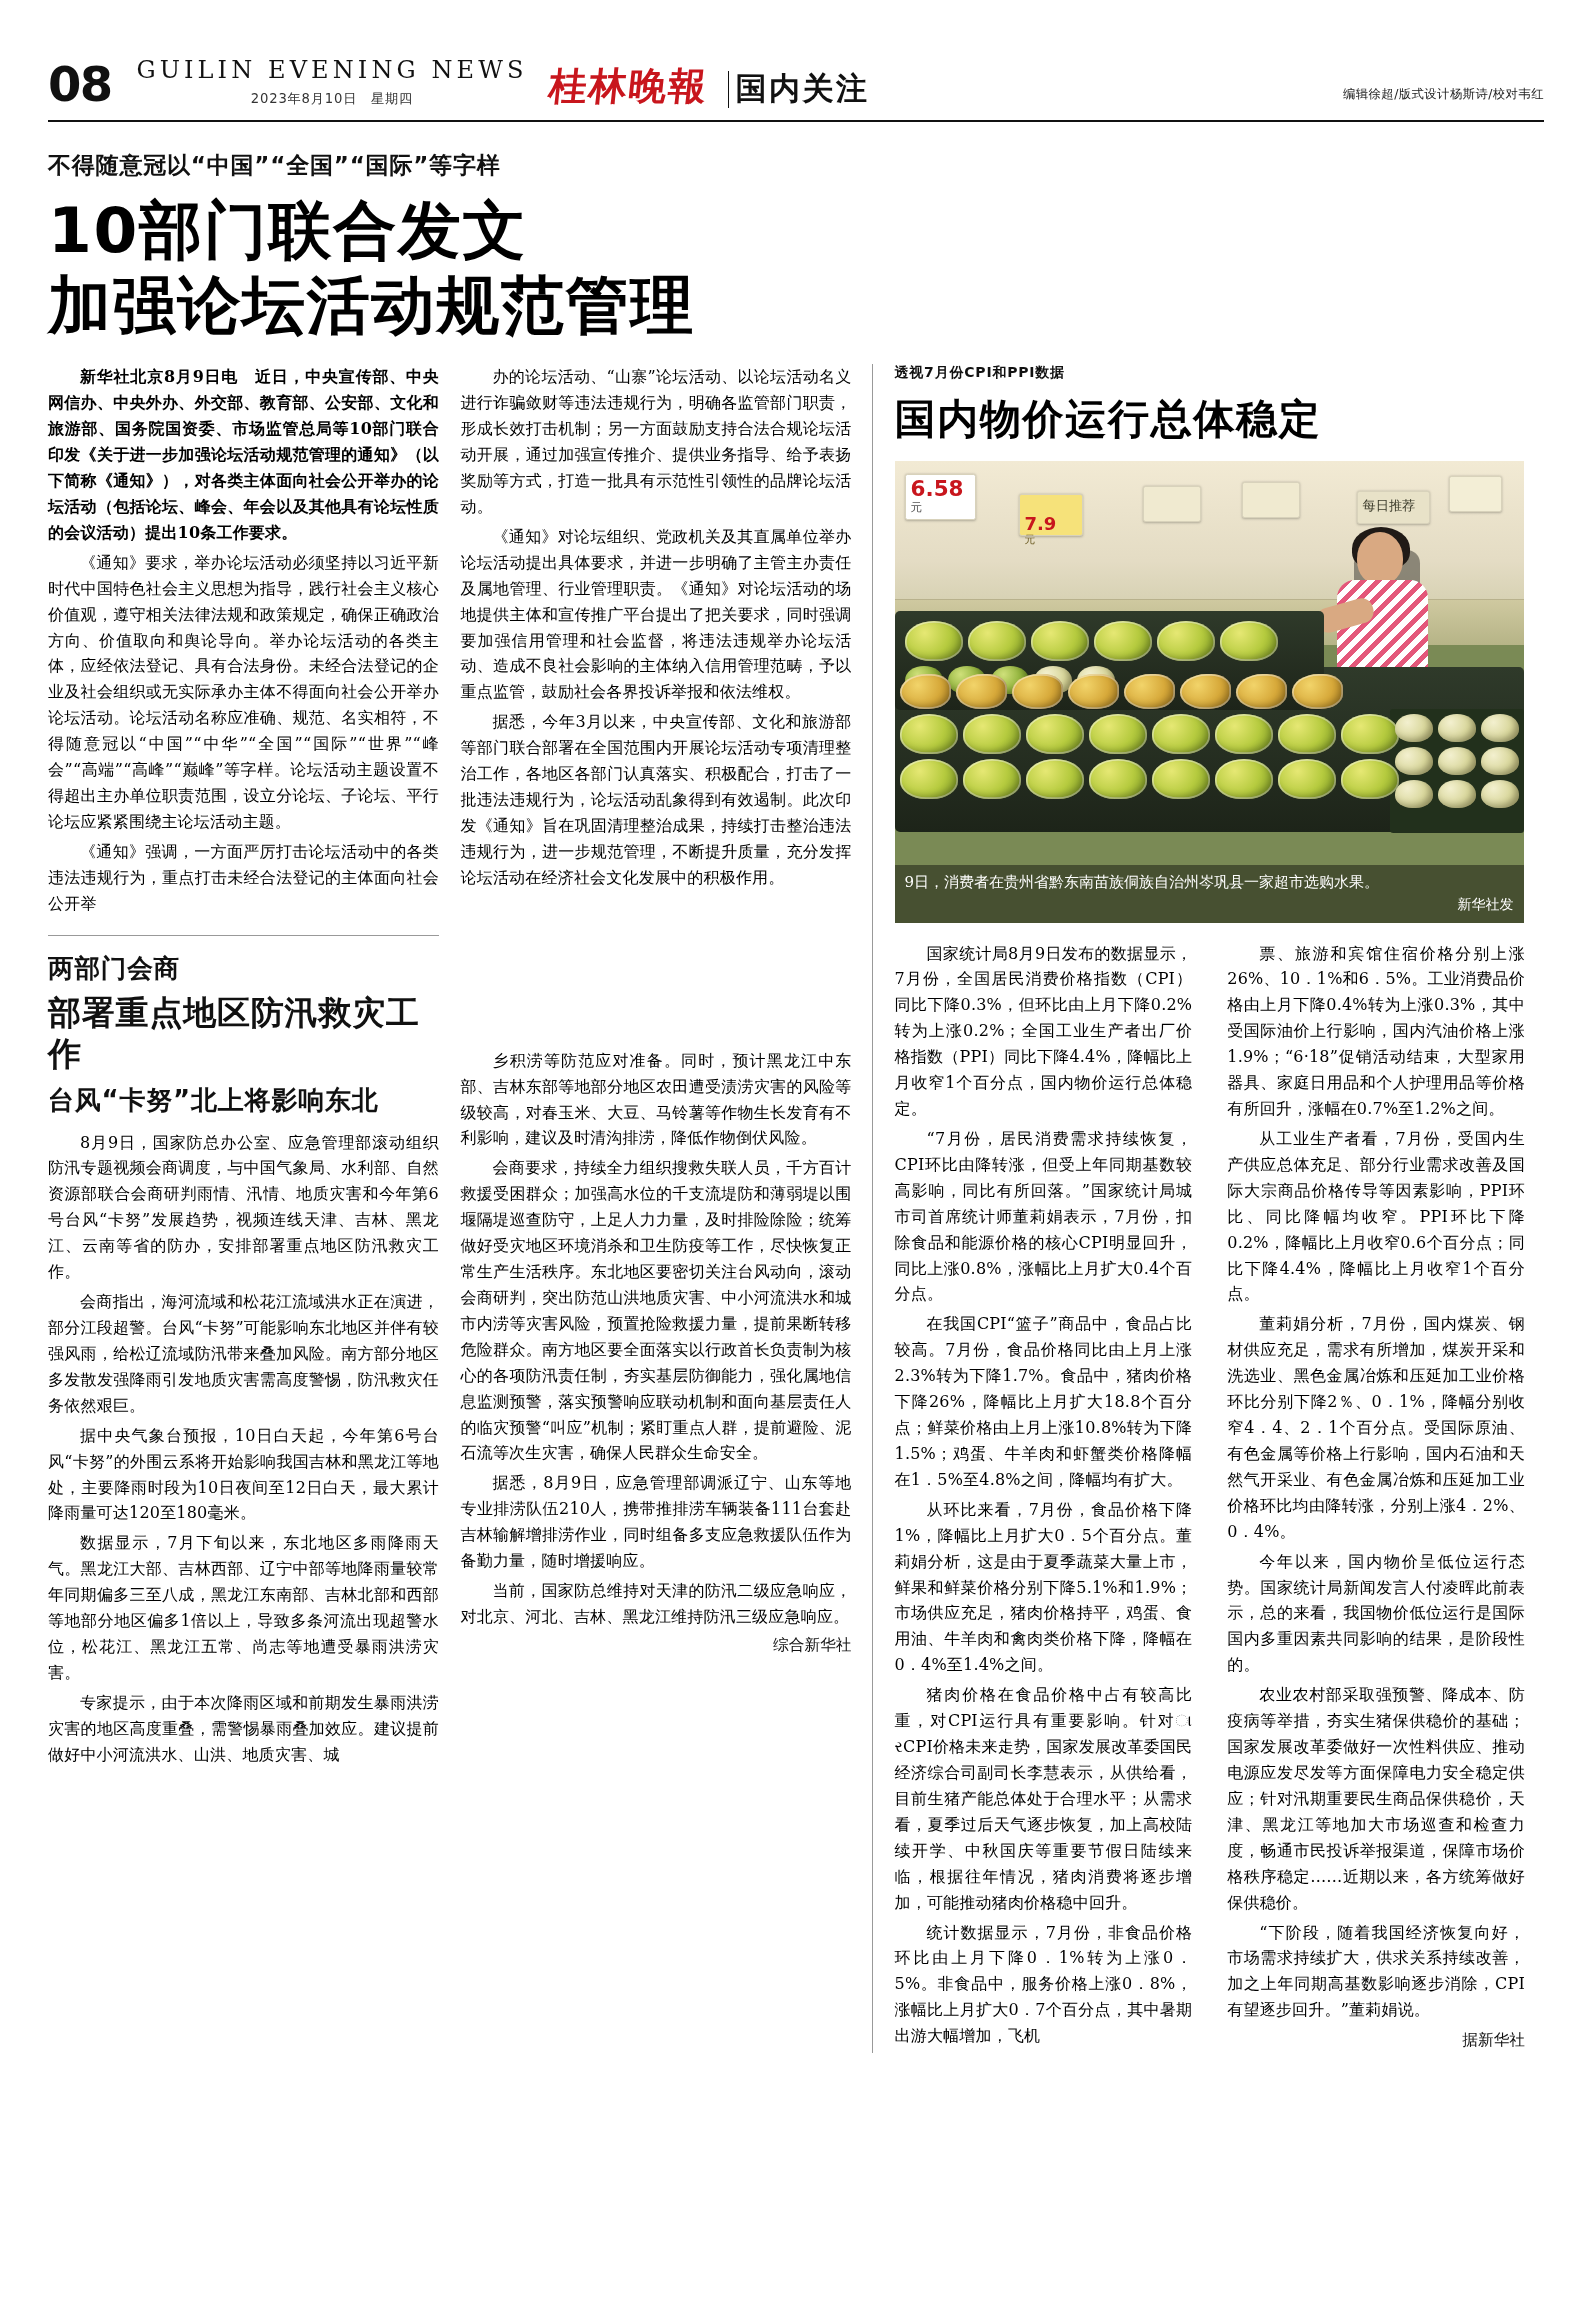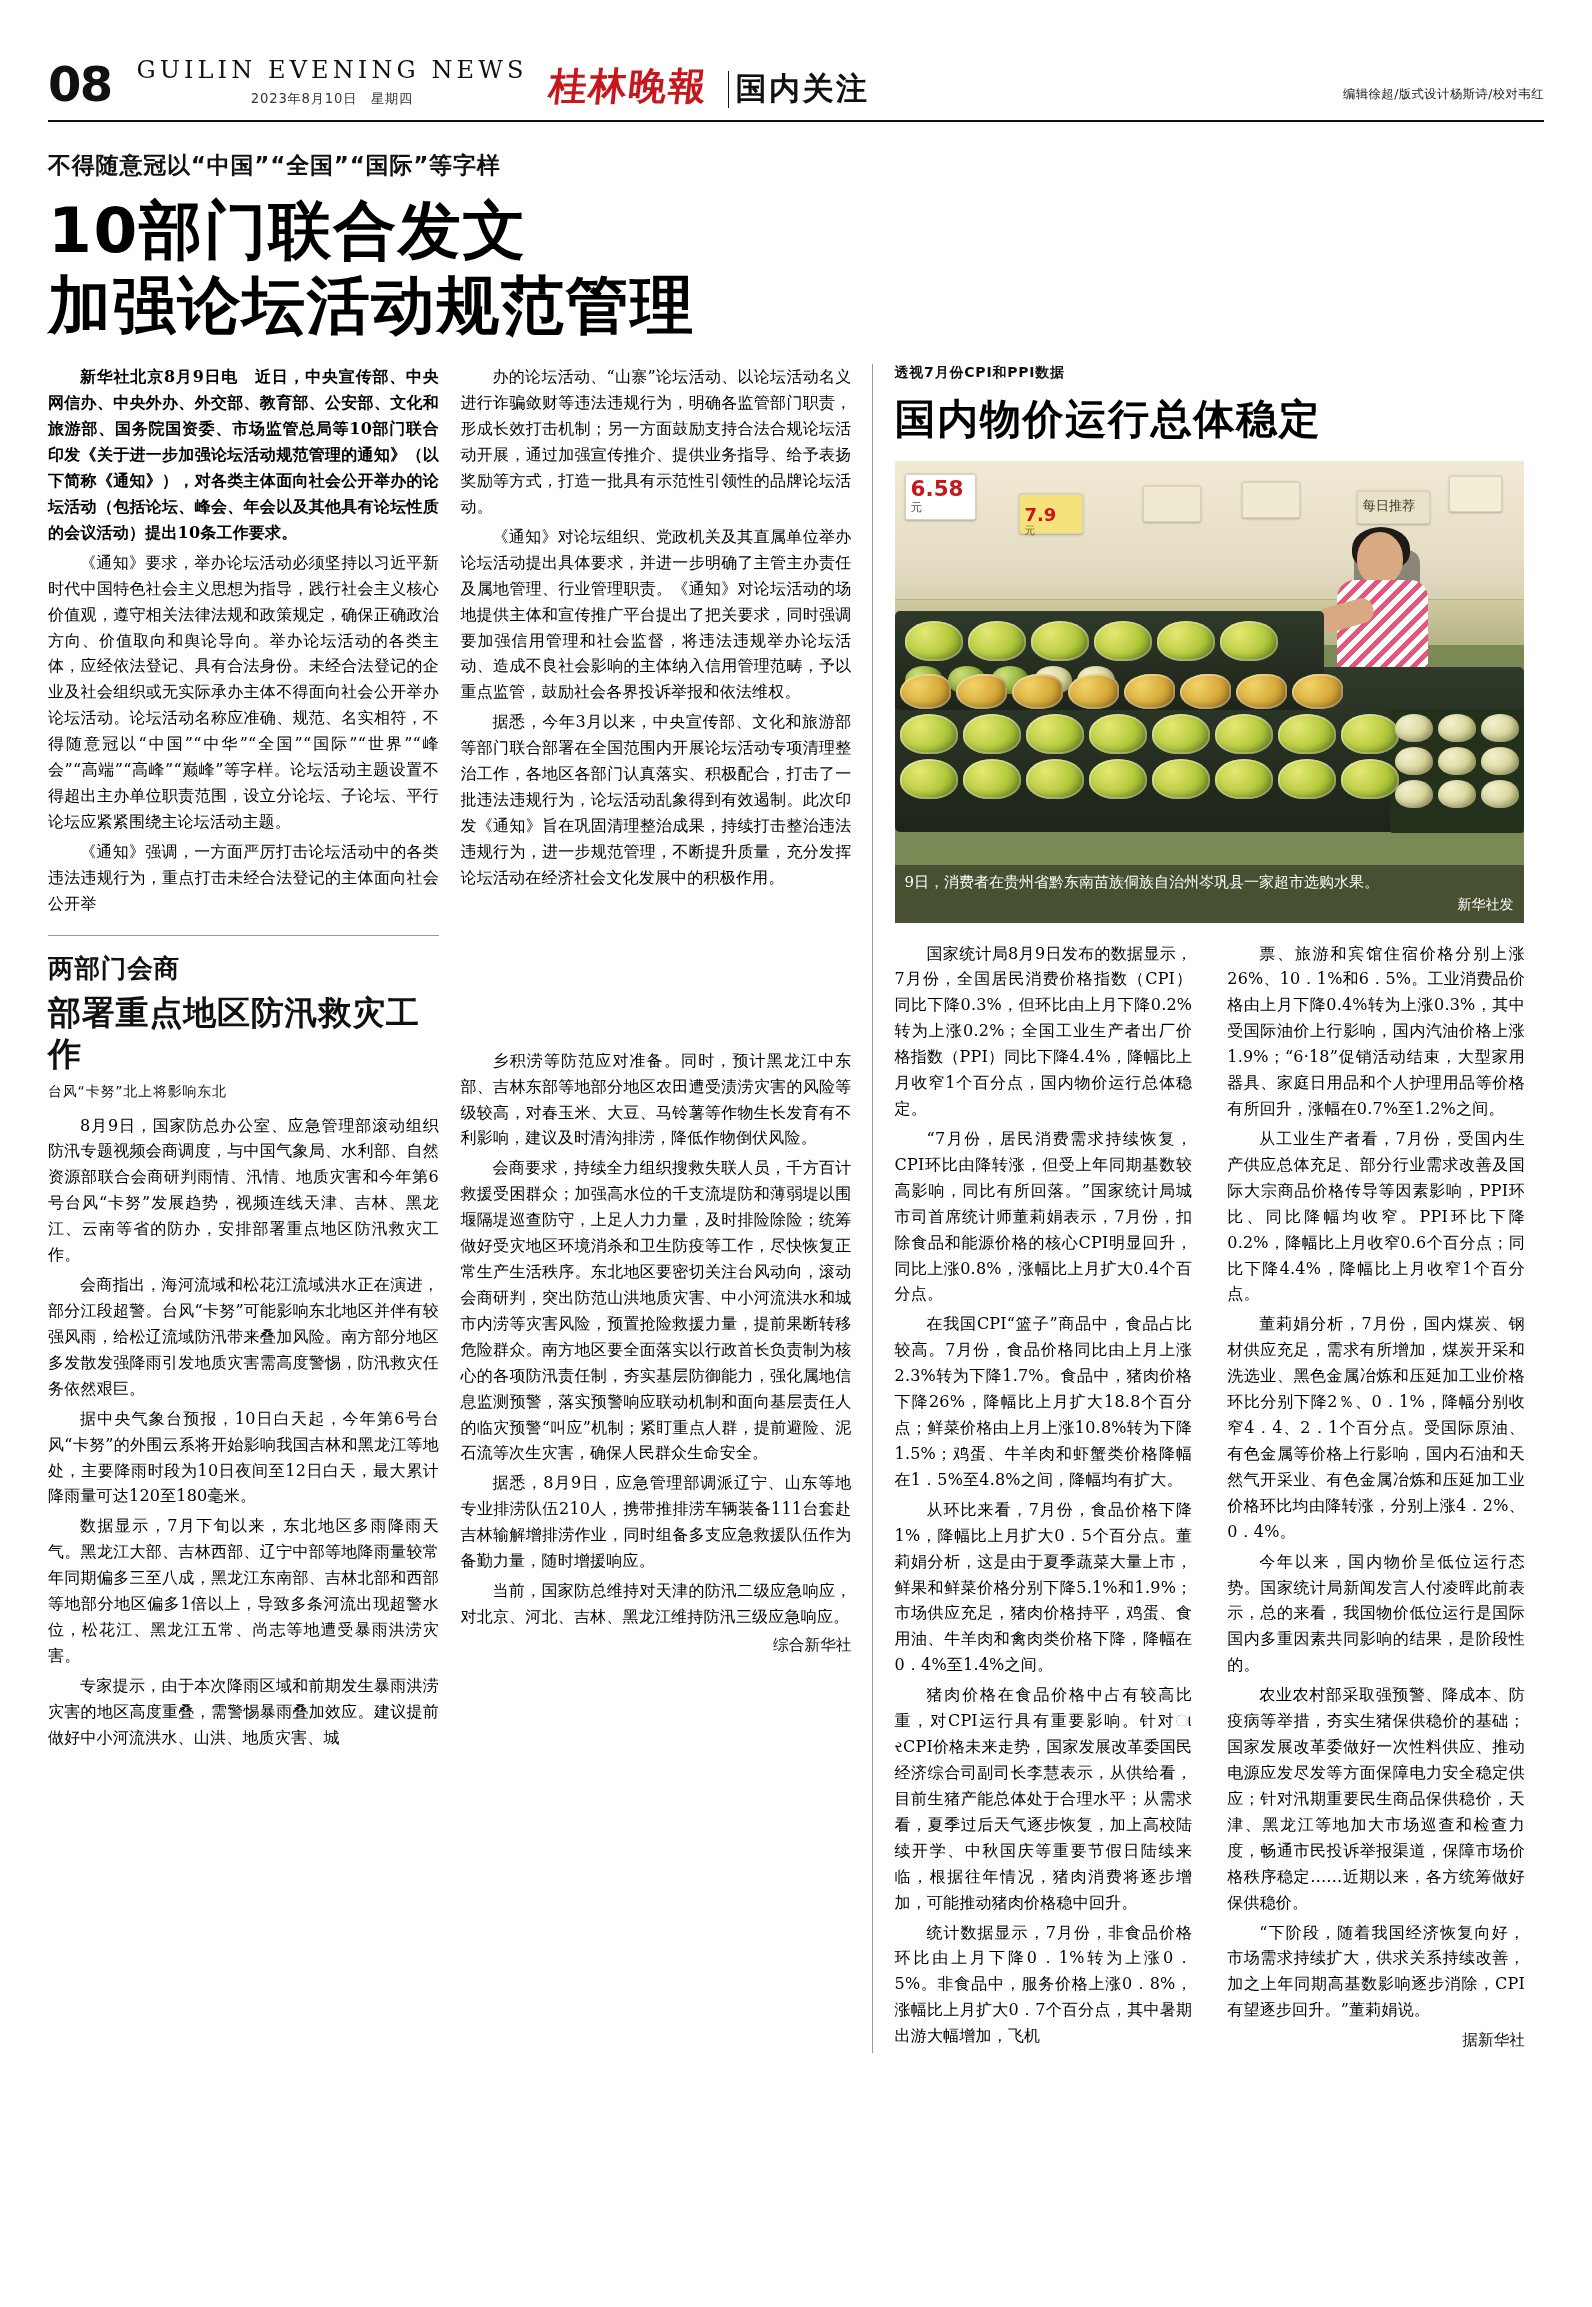--- a/index.html
+++ b/index.html
@@ -146,22 +146,22 @@
     margin-bottom: 6.6px;
   }
   .sub-headline {
     font-size: 33px;
     font-weight: bold;
     letter-spacing: 0.8px;
     line-height: 1.25;
     margin-bottom: 8.3px;
   }
   .sub-sub {
-    font-size: 14px;
-    font-weight: normal;
+    font-size: 26px;
+    font-weight: bold;
     letter-spacing: 0.8px;
     margin-bottom: 11.6px;
   }
   .signature {
     text-align: right;
     font-family: "DejaVu Serif", serif;
     font-size: 15.7px;
     margin-top: 5px;
   }
 
@@ -358,21 +358,21 @@
       <div class="r-headline">国内物价运行总体稳定</div>
 
       <div class="photo">
         <div class="backwall"></div>
         <div class="shelfA"></div>
 
         <div class="tag" style="left:10px; top:13.2px; width:71px; height:46px; padding:3.3px 5px;">
           <div class="red" style="font-size:21.5px; line-height:1;">6.58</div>
           <div style="font-size:11.6px; color:#555;">元</div>
         </div>
-        <div class="tag" style="left:124px; top:33px; width:64px; height:40px; padding:11px 5px; background:#f6e27a;">
+        <div class="tag" style="left:124px; top:33px; width:64px; height:40px; padding:20px 5px; background:#f6e27a;">
           <div class="red" style="font-size:18px; line-height:1;">7.9</div>
           <div style="font-size:10.7px; color:#6a5a20;">元</div>
         </div>
         <div class="tag" style="left:462px; top:30px; width:73px; height:33px; padding:5px; background:#e8e2c8;">
           <div style="font-size:13.2px; color:#3a3a2a;">每日推荐</div>
         </div>
         <div class="tag" style="left:248px; top:25px; width:58px; height:36px; background:#f0ead0;"></div>
         <div class="tag" style="left:347px; top:21.5px; width:58px; height:36px; background:#f0ead0;"></div>
         <div class="tag" style="left:554px; top:15px; width:53px; height:36px; background:#f3eed6;"></div>
 

